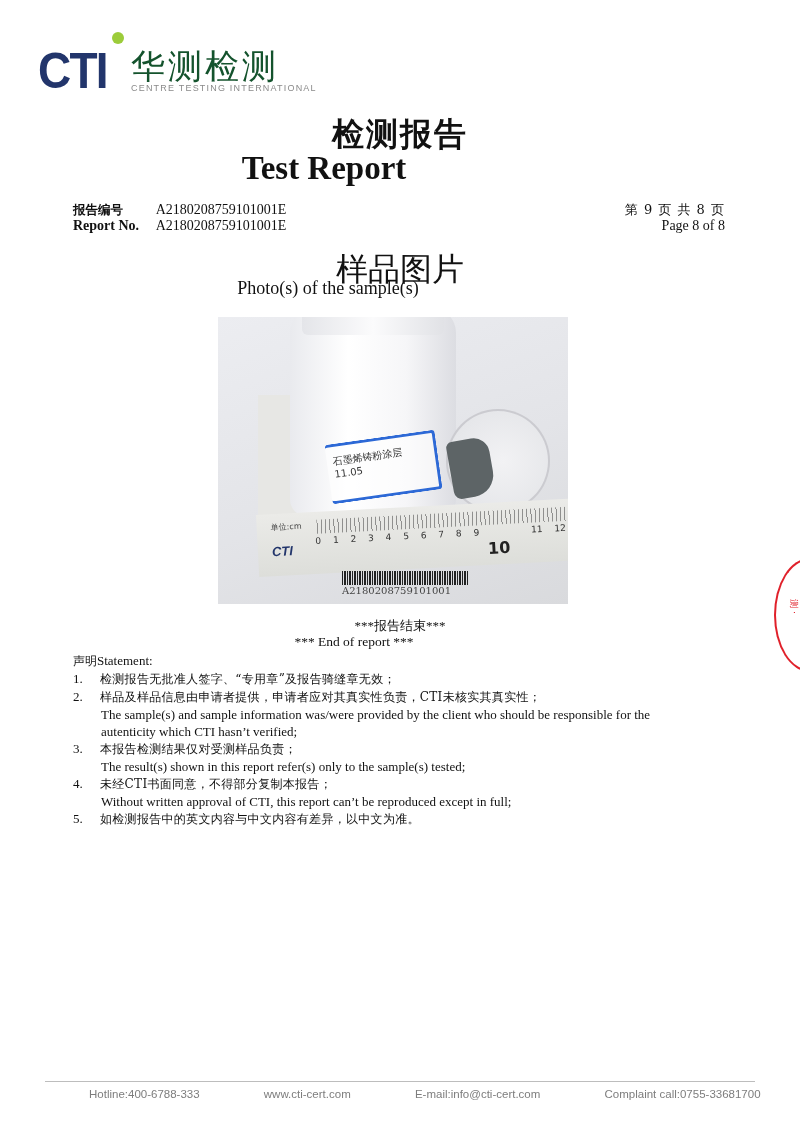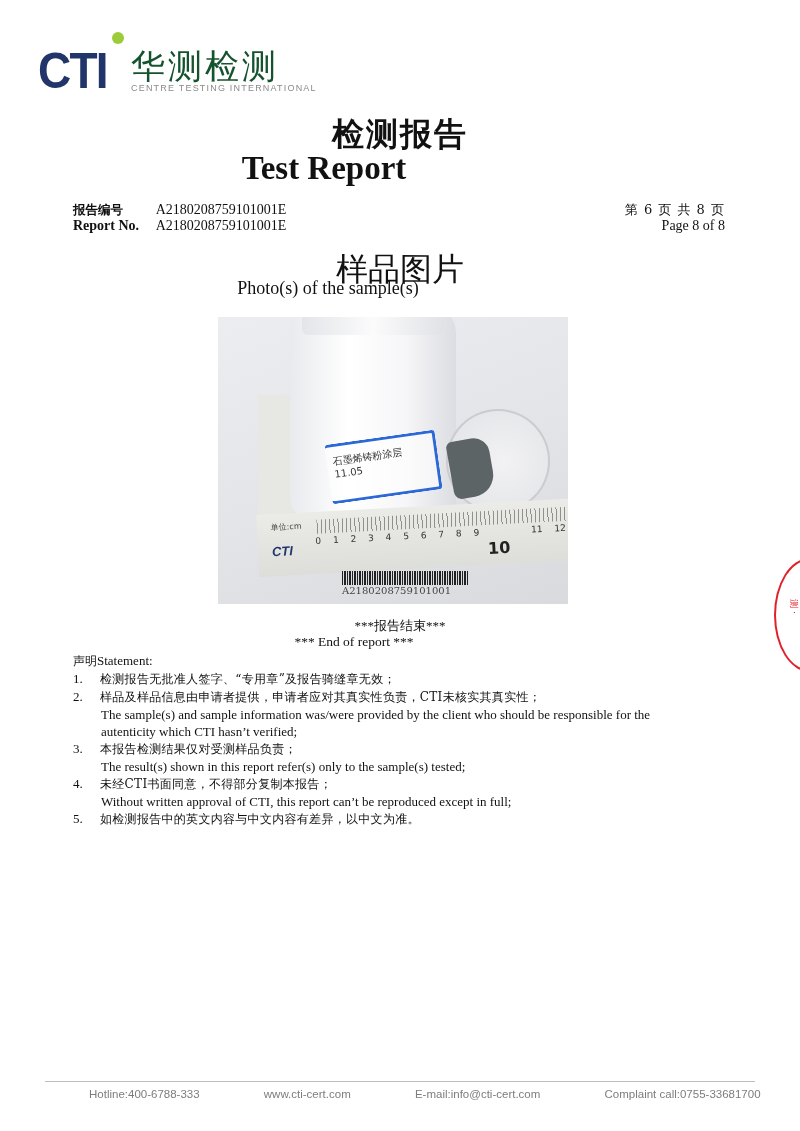--- a/index.html
+++ b/index.html
@@ -89,21 +89,21 @@
   <div>
     <span class="lbl lbl-cn">报告编号</span>
     <span>A2180208759101001E</span>
   </div>
   <div>
     <span class="lbl">Report No.</span>
     <span>A2180208759101001E</span>
   </div>
 </div>
 <div class="abs pg">
-  <div class="cn">第 6 页   共 8 页</div>
+  <div class="cn">第 9 页   共 8 页</div>
   <div>Page 8 of 8</div>
 </div>
 
 <div class="abs sec-cn">样品图片</div>
 <div class="abs sec-en">Photo(s) of the sample(s)</div>
 
 <div class="abs photo">
   <div class="ruler-v"></div>
   <div class="bottle"></div>
   <div class="bottle-cap"></div>

